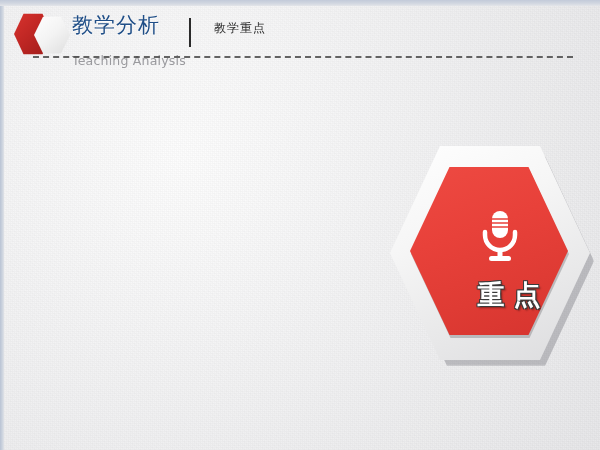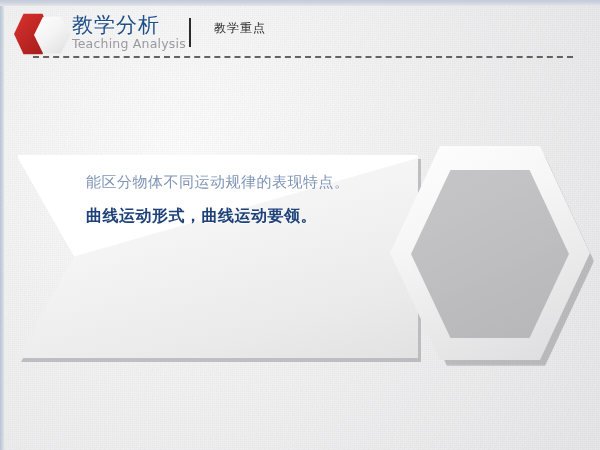--- a/index.html
+++ b/index.html
@@ -76,21 +76,21 @@
     color: #1f4e87;
     letter-spacing: 1px;
     line-height: 22px;
     text-shadow: 0 1px 0 rgba(255,255,255,.8);
   }
   .brand-en {
     font-size: 12.5px;
     color: #9a9a9e;
     letter-spacing: .2px;
     line-height: 15px;
-    margin-top: 0;
+    margin-top: 17px;
   }
 
   .vdivider {
     position: absolute;
     left: 189px; top: 12px;
     width: 2px; height: 29px;
     background: #2b2b2b;
   }
 
   .section-title {
@@ -231,30 +231,36 @@
       <div class="brand-en">Teaching Analysis</div>
     </div>
 
     <div class="vdivider"></div>
 
     <div class="section-title">教学重点</div>
 
     <div class="dashline"></div>
   </div>
 
-  <div id="banner">
-    <div class="banner-shadow"></div>
-    <div class="banner-face"></div>
-    <div class="banner-hl"></div>
-
-    <div class="banner-text">
-      <div class="line-1">能区分物体不同运动规律的表现特点。</div>
-      <div class="line-2">曲线运动形式，曲线运动要领。</div>
-    </div>
-  </div>
 
   <div id="badge">
     <div class="hex hex-shadow"></div>
     <div class="hex hex-outer"></div>
     <div class="hex hex-inner-shadow"></div>
+    <div class="hex hex-red">
+
+      <svg class="mic" viewBox="0 0 44 52">
+        <rect x="14" y="0" width="16" height="27" rx="8" fill="#ffffff"></rect>
+        <g stroke="#e8413a" stroke-width="1.6">
+          <line x1="14" y1="8" x2="30" y2="8"></line>
+          <line x1="14" y1="12" x2="30" y2="12"></line>
+          <line x1="14" y1="16" x2="30" y2="16"></line>
+        </g>
+        <path d="M7 21 v3 a15 15 0 0 0 30 0 v-3" fill="none" stroke="#ffffff" stroke-width="4.5" stroke-linecap="round"></path>
+        <rect x="19.5" y="38" width="5" height="8" fill="#ffffff"></rect>
+        <rect x="11" y="45" width="22" height="5" rx="2.5" fill="#ffffff"></rect>
+      </svg>
+
+      <div class="badge-label">重点</div>
+    </div>
   </div>
 
 </div>
 
 </body></html>

